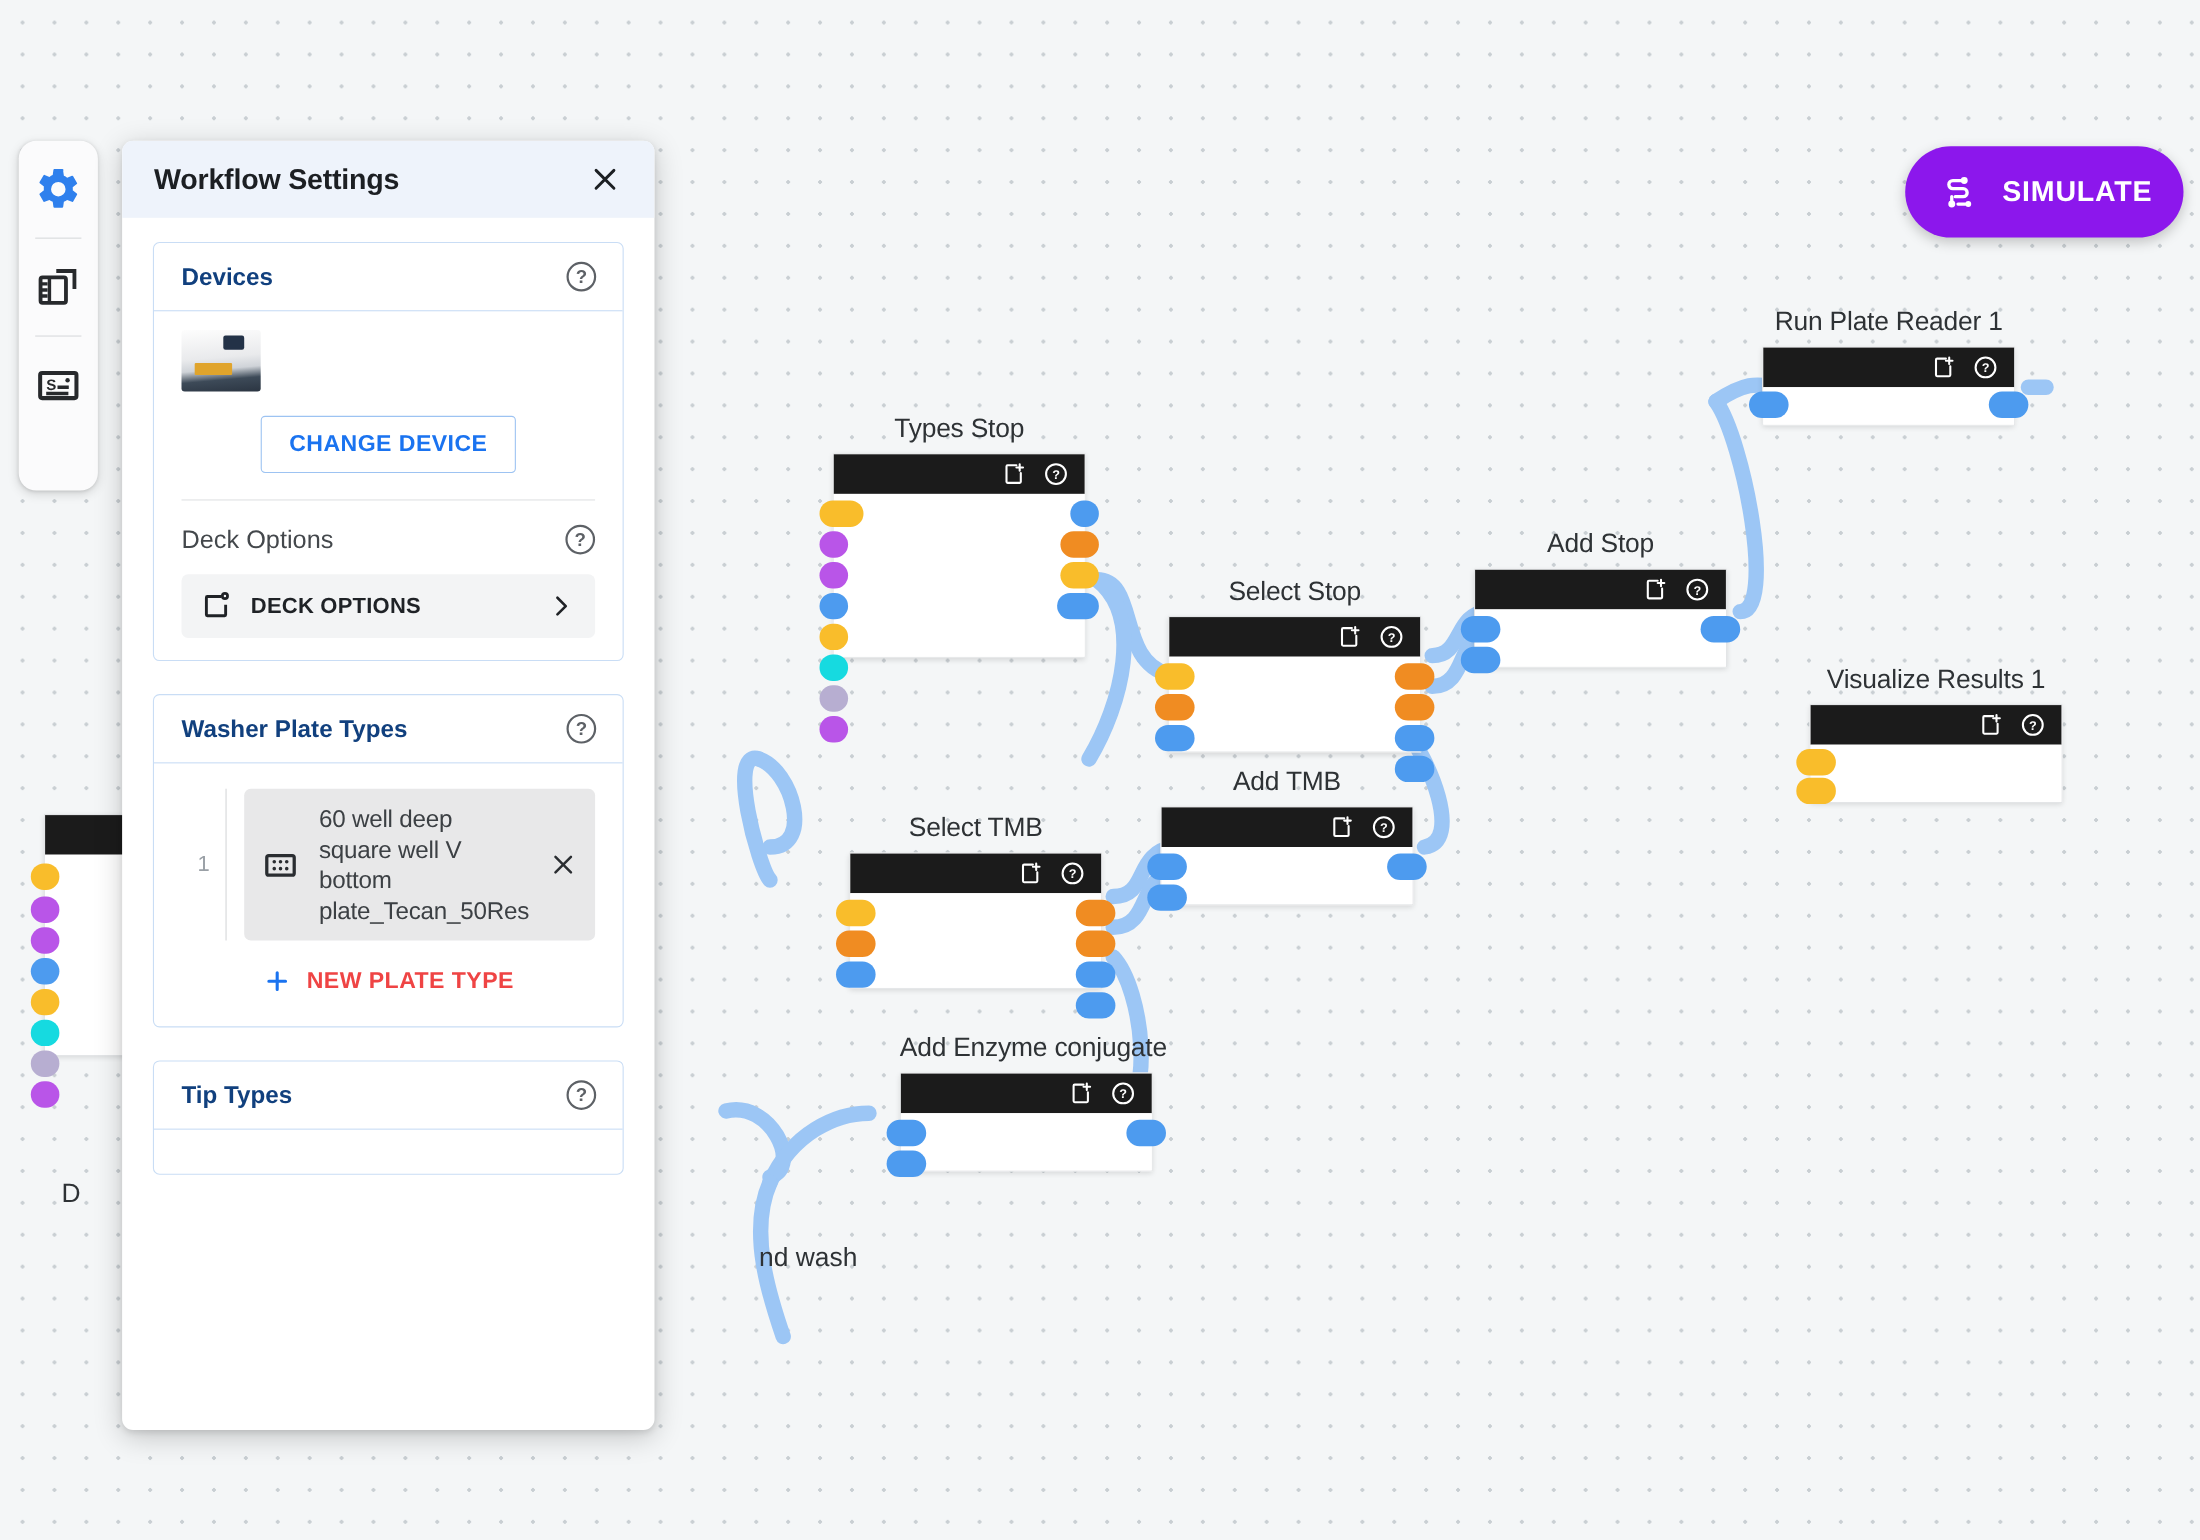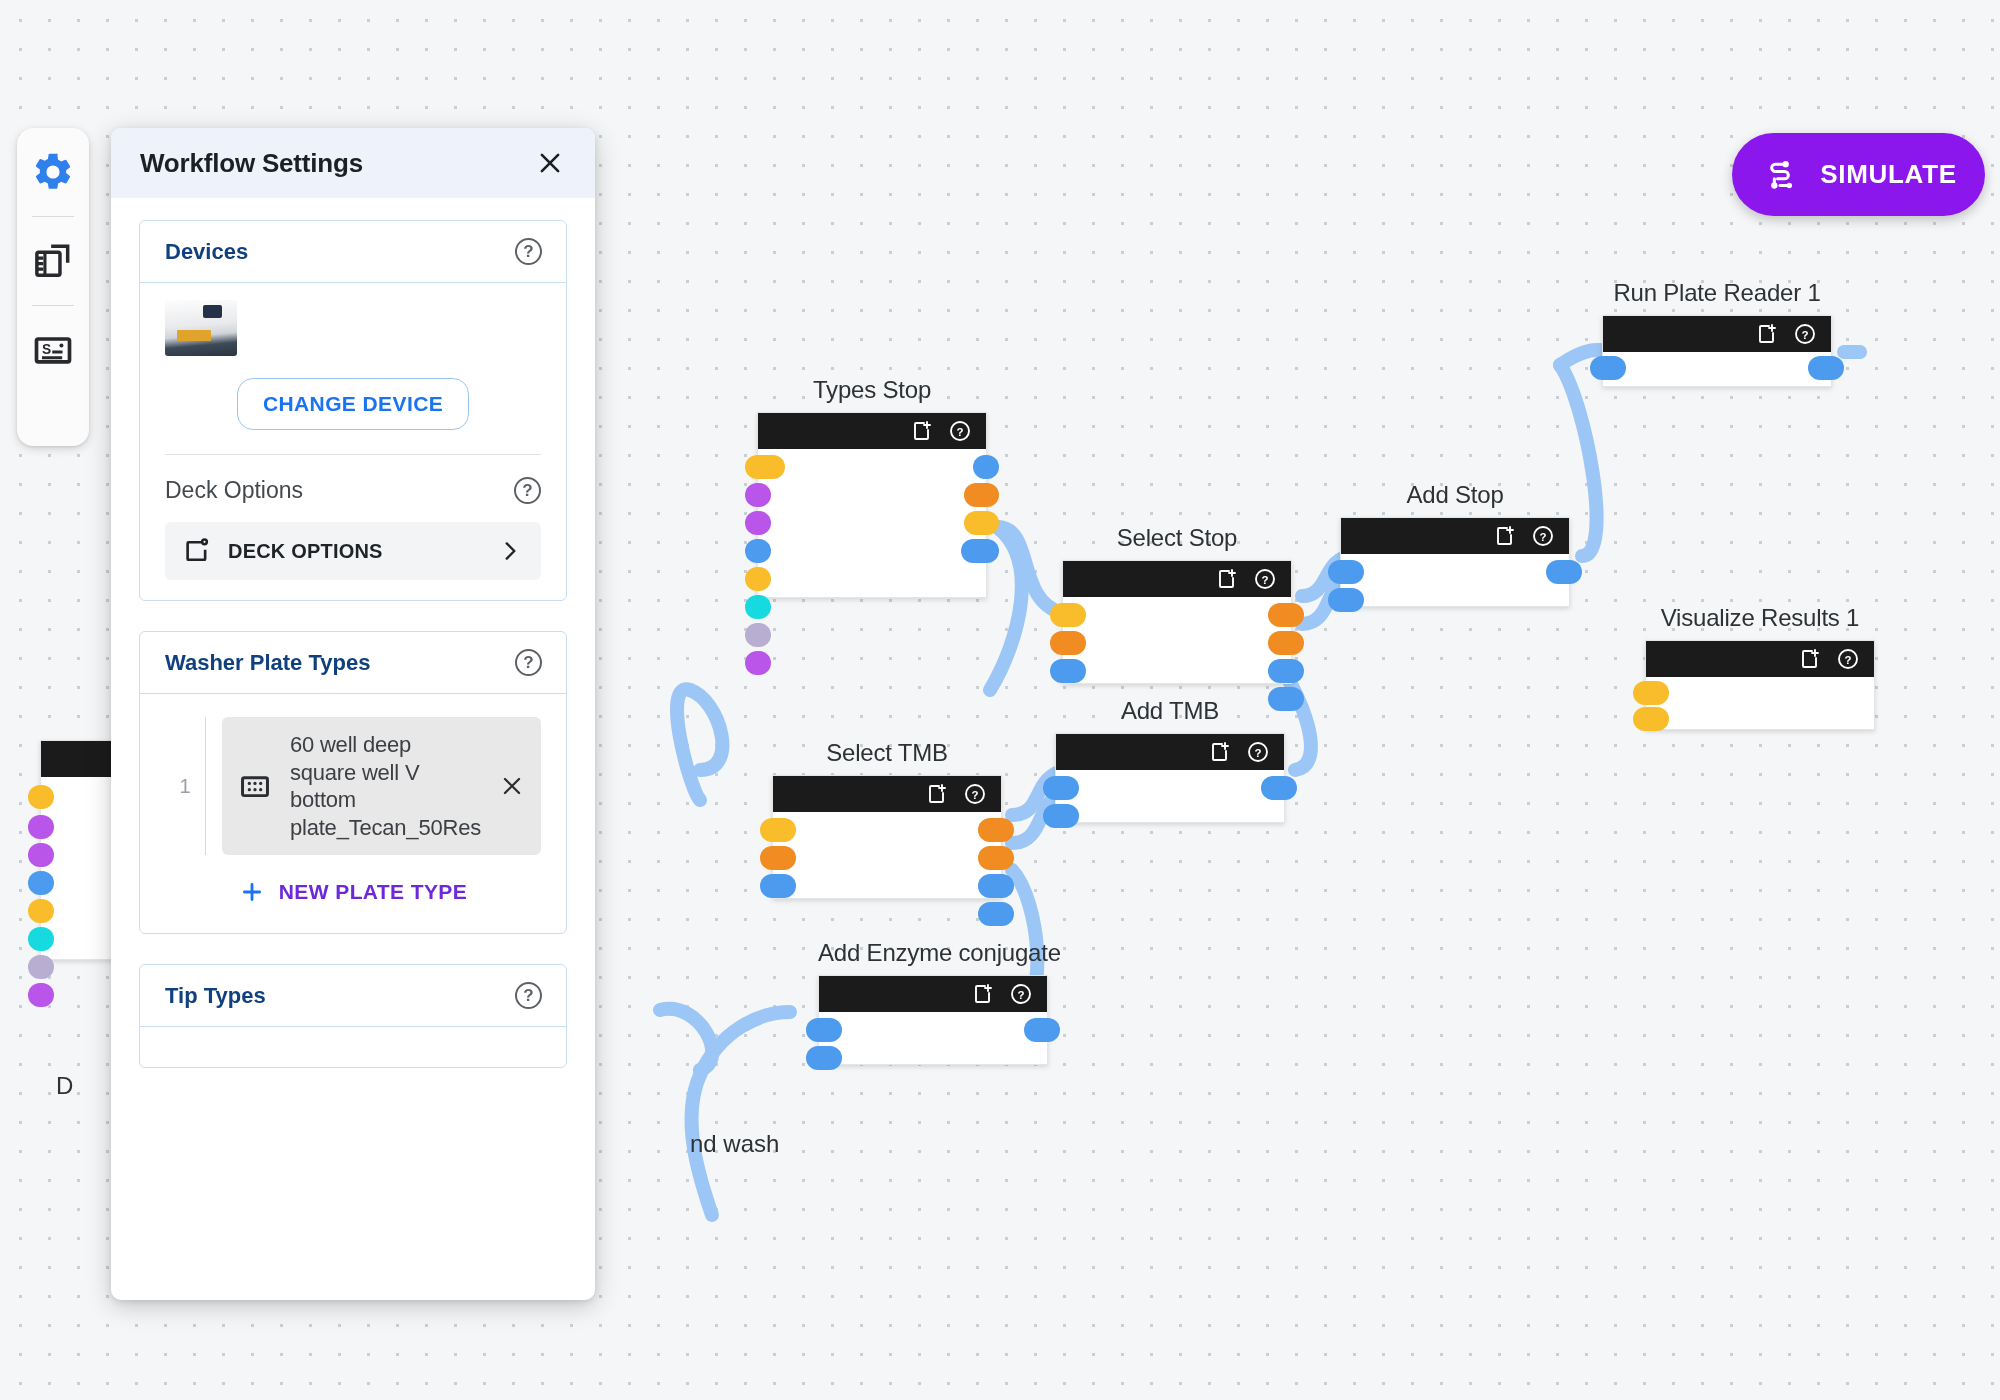--- a/index.html
+++ b/index.html
@@ -61,21 +61,21 @@
   .dev1:after{content:"";position:absolute;left:12px;top:30px;width:34px;height:11px;background:#e0a42c;border-radius:1px;}
   .dev1:before{content:"";position:absolute;left:38px;top:5px;width:19px;height:13px;background:#233247;border-radius:2px;}
   .dev2{background:linear-gradient(180deg,#bcd3e6 0%,#e7ecf0 30%,#cfd6dc 55%,#9aa5ae 78%,#6d7881 100%);}
   .dev2:after{content:"";position:absolute;left:6px;top:22px;width:58px;height:7px;background:#3f4a54;}
   .dev2:before{content:"";position:absolute;left:20px;top:4px;width:30px;height:6px;background:#5f8f55;}
   .device-names{display:flex;flex-direction:column;}
   .device-name{font-size:24px;color:#3e4246;line-height:1.15;letter-spacing:-.2px;}
   .device-model{font-size:24px;color:#1d2125;font-weight:bold;line-height:1.2;letter-spacing:-.3px;}
   #change-device-wrap{display:flex;justify-content:center;margin:22px 0 24px 0;}
   #change-device{
-    border:1px solid #9dc3f2;border-radius:16px;background:#fff;color:#1a73f0;
+    border:1px solid #9dc3f2;border-radius:4px;background:#fff;color:#1a73f0;
     font-size:21px;font-weight:bold;letter-spacing:.4px;padding:13px 25px;cursor:pointer;
     font-family:inherit;
   }
   .divider{height:1px;background:#dfe1e3;margin:0 0 0 0;}
   .deck-label-row{display:flex;align-items:center;justify-content:space-between;padding:22px 0 18px 0;}
   .deck-label{font-size:23px;color:#44484c;}
   #deck-options{
     background:#f3f4f5;border-radius:6px;height:58px;display:flex;align-items:center;
     padding:0 18px 0 17px;cursor:pointer;box-sizing:border-box;
   }
@@ -84,21 +84,21 @@
   .plate-idx{width:44px;display:flex;align-items:center;justify-content:center;font-size:20px;color:#9aa0a6;}
   .plate-bar{width:1px;background:#d6d8da;margin-right:16px;}
   .plate-chip{
     flex:1;background:#e8e8e9;border-radius:6px;display:flex;align-items:center;
     padding:14px 16px;box-sizing:border-box;gap:18px;
   }
   .plate-chip .name{flex:1;font-size:22px;color:#3c4044;line-height:1.25;letter-spacing:-.2px;}
   .chip-x{width:26px;height:26px;display:flex;align-items:center;justify-content:center;cursor:pointer;}
   #new-plate{
     display:flex;align-items:center;justify-content:center;gap:14px;
-    padding:24px 0 8px 0;color:#6d28d9;font-size:21px;font-weight:bold;letter-spacing:.4px;cursor:pointer;
+    padding:24px 0 8px 0;color:#ef4444;font-size:21px;font-weight:bold;letter-spacing:.4px;cursor:pointer;
   }
   
   #simulate{
     position:absolute;left:1732px;top:133px;width:253px;height:83px;
     background:#8c17ec;border-radius:42px;display:flex;align-items:center;justify-content:center;gap:20px;
     box-shadow:0 4px 12px rgba(0,0,0,.22);cursor:pointer;z-index:30;
   }
   #simulate .lbl{color:#fff;font-size:26px;font-weight:bold;letter-spacing:.7px;}
   
   .node{position:absolute;z-index:20;}

